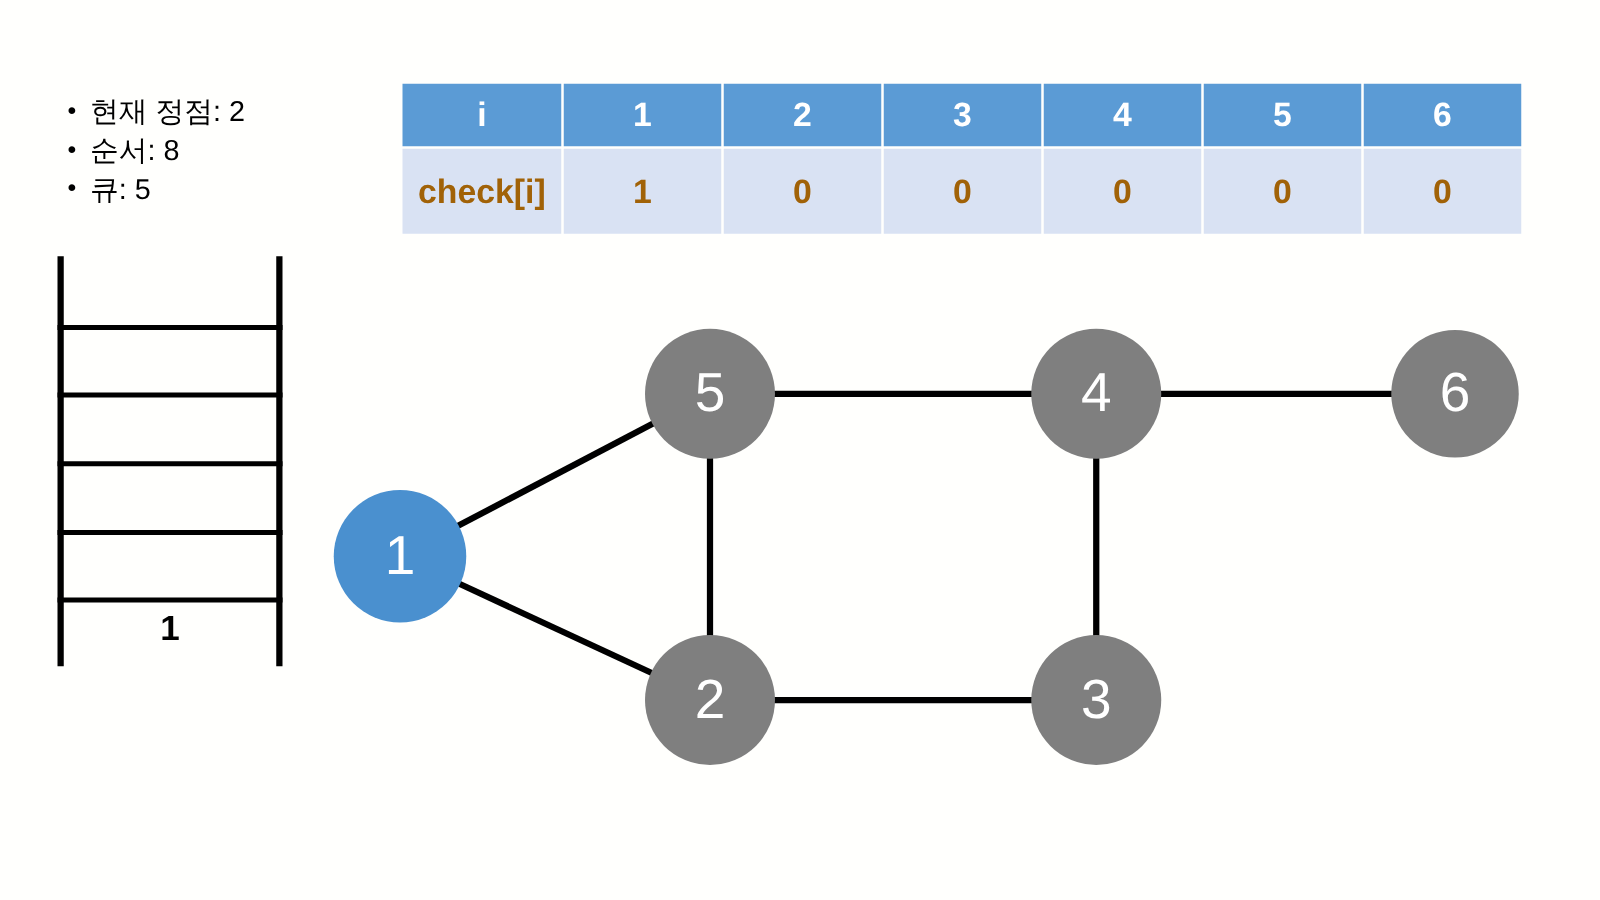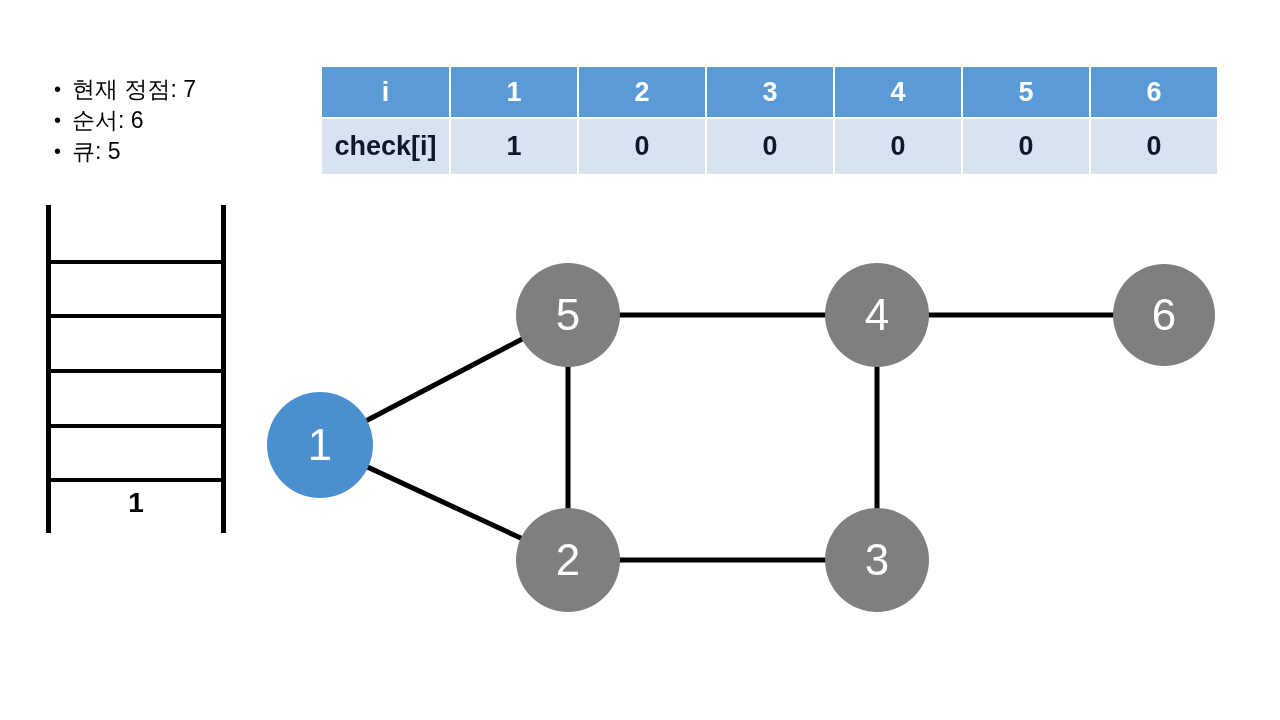--- a/index.html
+++ b/index.html
@@ -61,23 +61,23 @@
     margin: 0;
   }
   .check-table tr.header-row td {
     height: 50px;
     background: #5b9bd5;
     color: #ffffff;
     font-size: 27px;
     font-weight: 700;
   }
   .check-table tr.data-row td {
-    height: 55px;
+    height: 68px;
     background: #d9e2f3;
-    color: #0f172a;
+    color: #a16207;
     font-size: 27px;
     font-weight: 700;
   }
   .check-table td.rowlabel {
     font-size: 27px;
   }
   .check-table col.first-col { width: 127px; }
 
   
   .queue-wrap {
@@ -140,22 +140,22 @@
   }
   .node.visited { background: #7f7f7f; }
   .node.current { background: #4a90cf; }
 </style>
 </head>
 <body>
 
 <div id="stage">
 
   <ul class="status-list" id="status-list">
-      <li><span class="bullet">•</span><span>현재 정점: 7</span></li>
-      <li><span class="bullet">•</span><span>순서: 6</span></li>
+      <li><span class="bullet">•</span><span>현재 정점: 2</span></li>
+      <li><span class="bullet">•</span><span>순서: 8</span></li>
       <li><span class="bullet">•</span><span>큐: 5</span></li>
     </ul>
 
   <table class="check-table">
     <colgroup>
       <col class="first-col">
       <col>
         <col>
         <col>
         <col>

